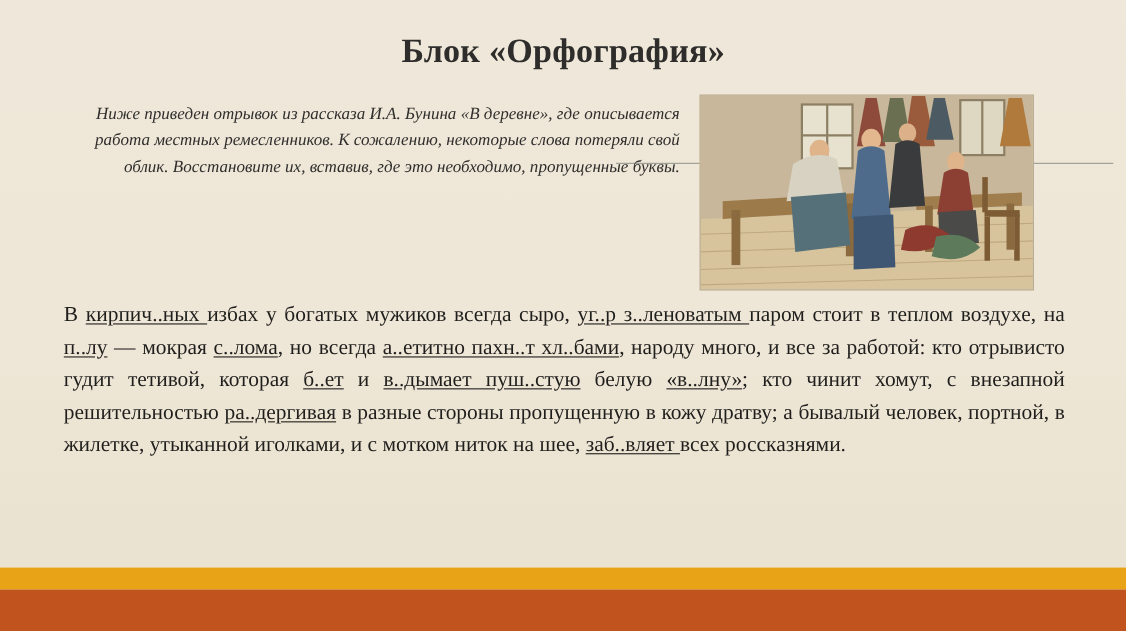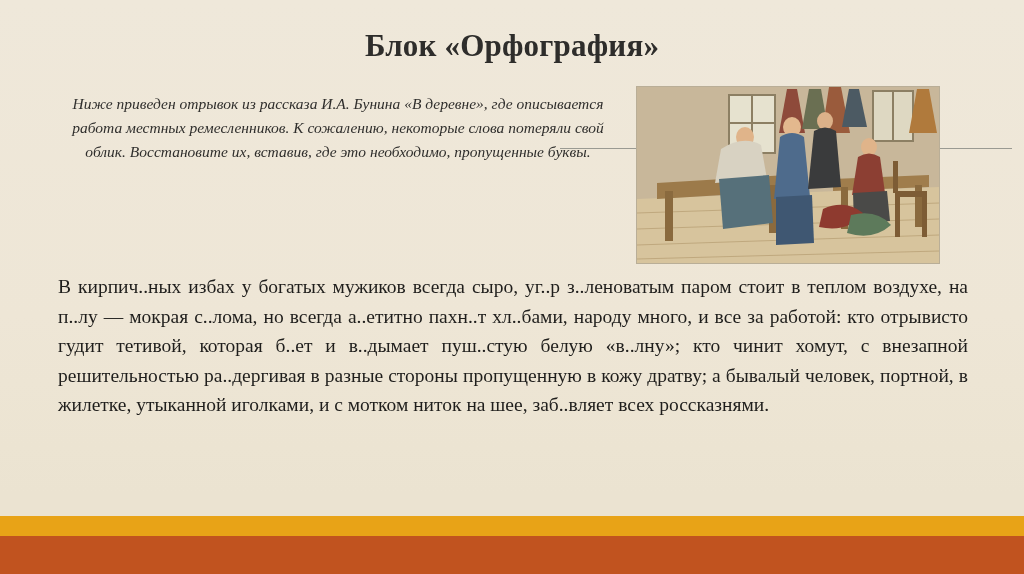--- a/index.html
+++ b/index.html
@@ -46,21 +46,21 @@
     font-size: 31px;
     font-weight: bold;
     color: #2e2d2b;
     letter-spacing: 0.2px;
   }
   .intro {
     position: absolute;
     top: 92px;
     left: 58px;
     width: 560px;
-    text-align: center;
+    text-align: right;
     font-style: italic;
     font-size: 15.5px;
     line-height: 24px;
     color: #2f2e2c;
   }
   .hrule {
     position: absolute;
     top: 148px;
     left: 560px;
     width: 452px;
@@ -84,20 +84,21 @@
     top: 272px;
     left: 58px;
     width: 910px;
     font-size: 19.5px;
     line-height: 29.5px;
     color: #1f1e1c;
     text-align: justify;
     text-justify: inter-word;
   }
   .gap {
+    text-decoration: underline;
     text-underline-offset: 2px;
   }
 </style>
 </head>
 <body>
 
 <div class="slide">
 
   <div class="title">Блок «Орфография»</div>
 

